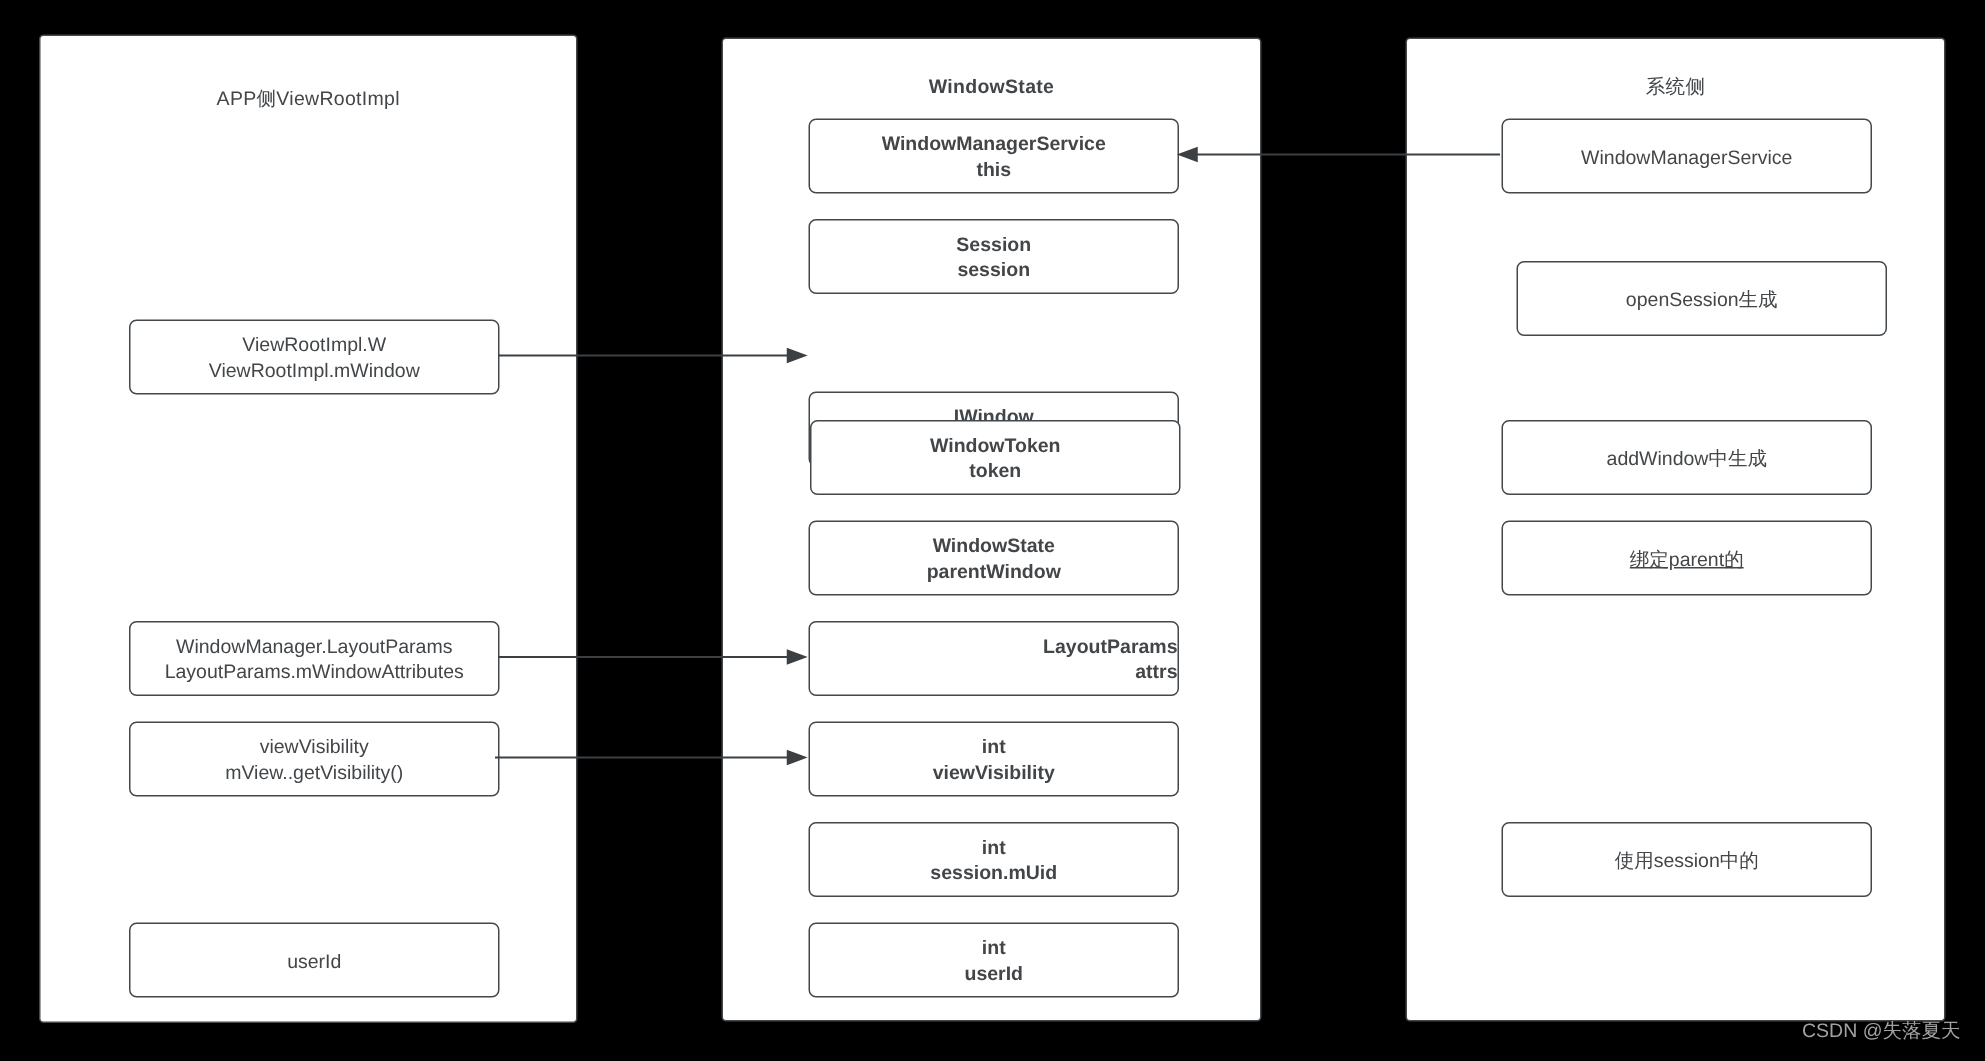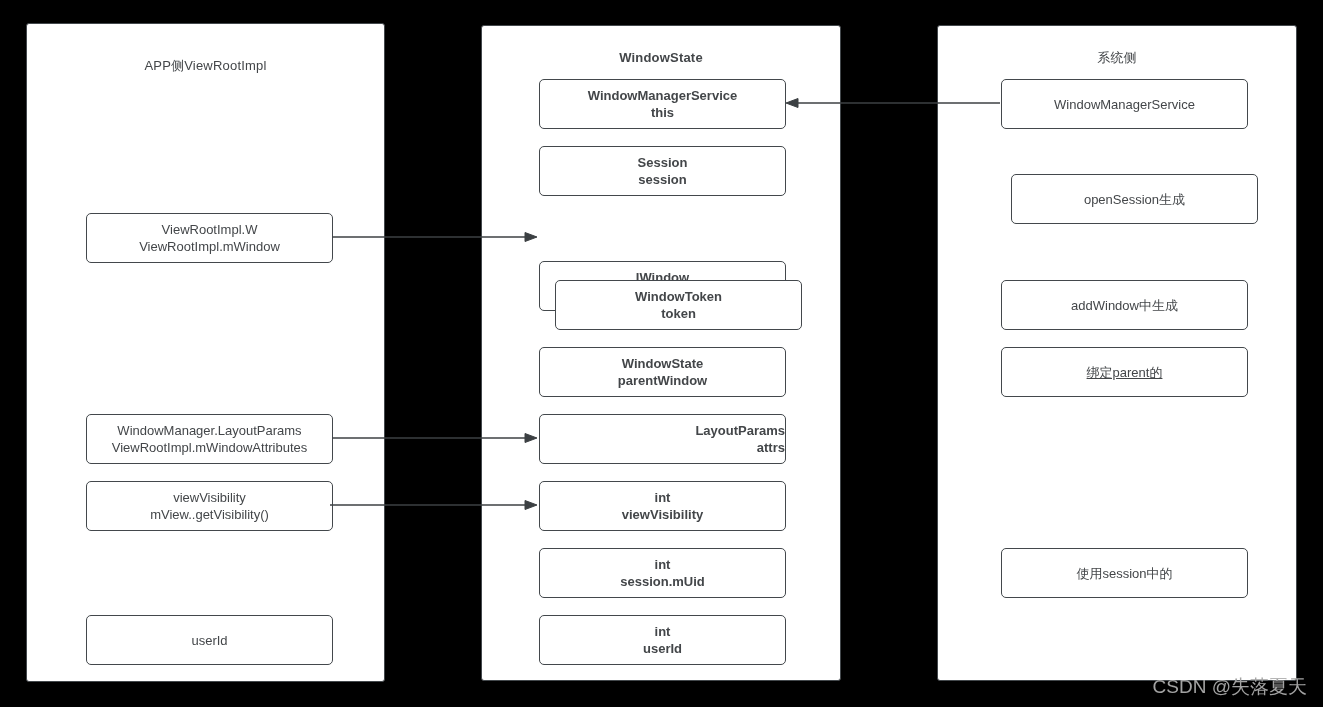--- a/index.html
+++ b/index.html
@@ -20,38 +20,38 @@
     background:#ffffff;border:1px solid #43484c;border-radius:5px;
     display:flex;flex-direction:column;align-items:center;justify-content:center;
     font-size:13px;line-height:17px;color:#434649;text-align:center;
   }
   .node span{display:block;white-space:nowrap;}
   .edges{position:absolute;left:0;top:0;width:1323px;height:707px;pointer-events:none;}
   .edges line{stroke:#3c4043;stroke-width:1.4;}
   .edges polygon{fill:#3c4043;stroke:#3c4043;}
   .watermark{
     position:absolute;top:678px;right:16px;height:17px;line-height:17px;
-    font-size:19px;color:#a2a2a2;white-space:nowrap;
+    font-size:13px;color:#a2a2a2;white-space:nowrap;
   }
 </style>
 </head>
 <body>
 
 <div class="canvas">
 
   <div class="panel" style="left:26px;top:23px;width:359px;height:659px;">
     <div class="panel-title" style="top:34px;">APP侧ViewRootImpl</div>
 
     <div class="node" style="left:59px;top:189px;">
       <span>ViewRootImpl.W</span>
       <span>ViewRootImpl.mWindow</span>
     </div>
     <div class="node" style="left:59px;top:390px;">
       <span>WindowManager.LayoutParams</span>
-      <span>ViewRootImpl.mWindowAttributes</span>
+      <span>LayoutParams.mWindowAttributes</span>
     </div>
     <div class="node" style="left:59px;top:457px;">
       <span>viewVisibility</span>
       <span>mView..getVisibility()</span>
     </div>
     <div class="node" style="left:59px;top:591px;">
       <span>userId</span>
       <span></span>
     </div>
   </div>
@@ -64,21 +64,21 @@
       <span>this</span>
     </div>
     <div class="node" style="left:57px;top:120px;">
       <span>Session</span>
       <span>session</span>
     </div>
     <div class="node" style="left:57px;top:187px;margin-top:48px;">
       <span>IWindow</span>
       <span>mView</span>
     </div>
-    <div class="node" style="left:73px;top:254px;">
+    <div class="node" style="left:58px;top:254px;">
       <span>WindowToken</span>
       <span>token</span>
     </div>
     <div class="node" style="left:57px;top:321px;">
       <span>WindowState</span>
       <span>parentWindow</span>
     </div>
     <div class="node" style="left:57px;top:388px;align-items:flex-end;">
       <span>LayoutParams</span>
       <span>attrs</span>

